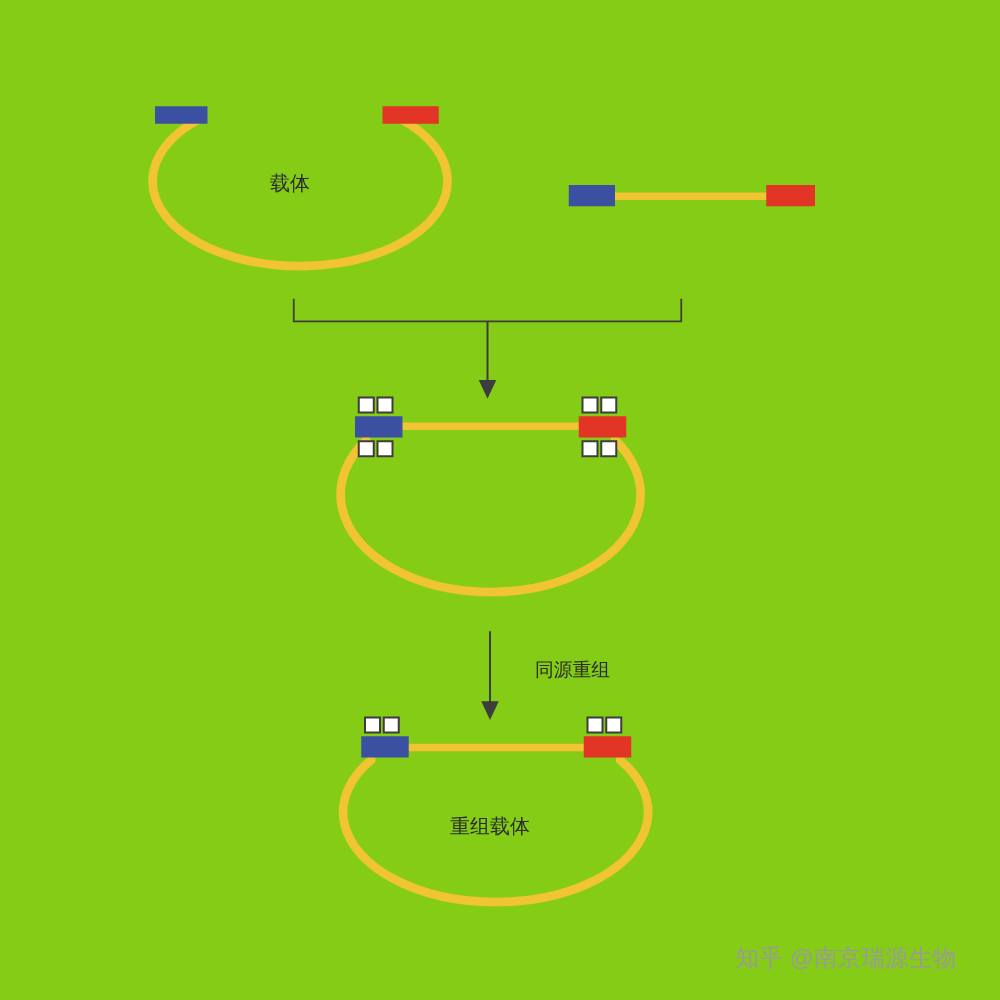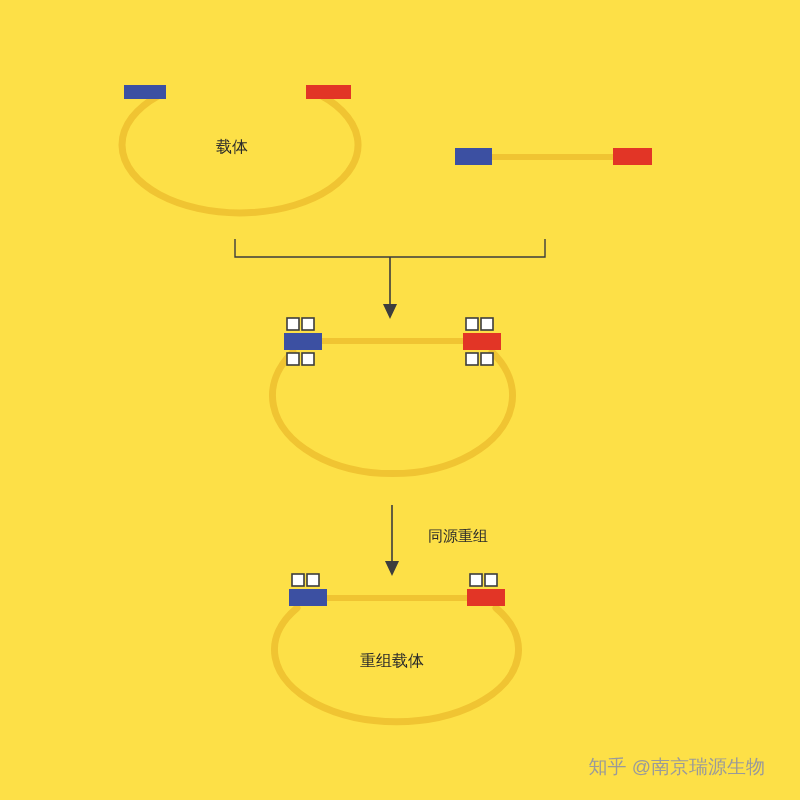--- a/index.html
+++ b/index.html
@@ -5,21 +5,21 @@
   html, body {
     margin: 0;
     padding: 0;
     background: #ffffff;
     font-family: "Liberation Sans", "DejaVu Sans", sans-serif;
   }
   .stage {
     position: relative;
     width: 800px;
     height: 800px;
-    background: #fde047;
+    background: #84cc16;
     overflow: hidden;
     text-align: center;
   }
   svg { display: block; }
   .label {
     font-size: 16px;
     fill: #2b2b2b;
     font-family: "Liberation Sans", "DejaVu Sans", sans-serif;
   }
   .process-label {

